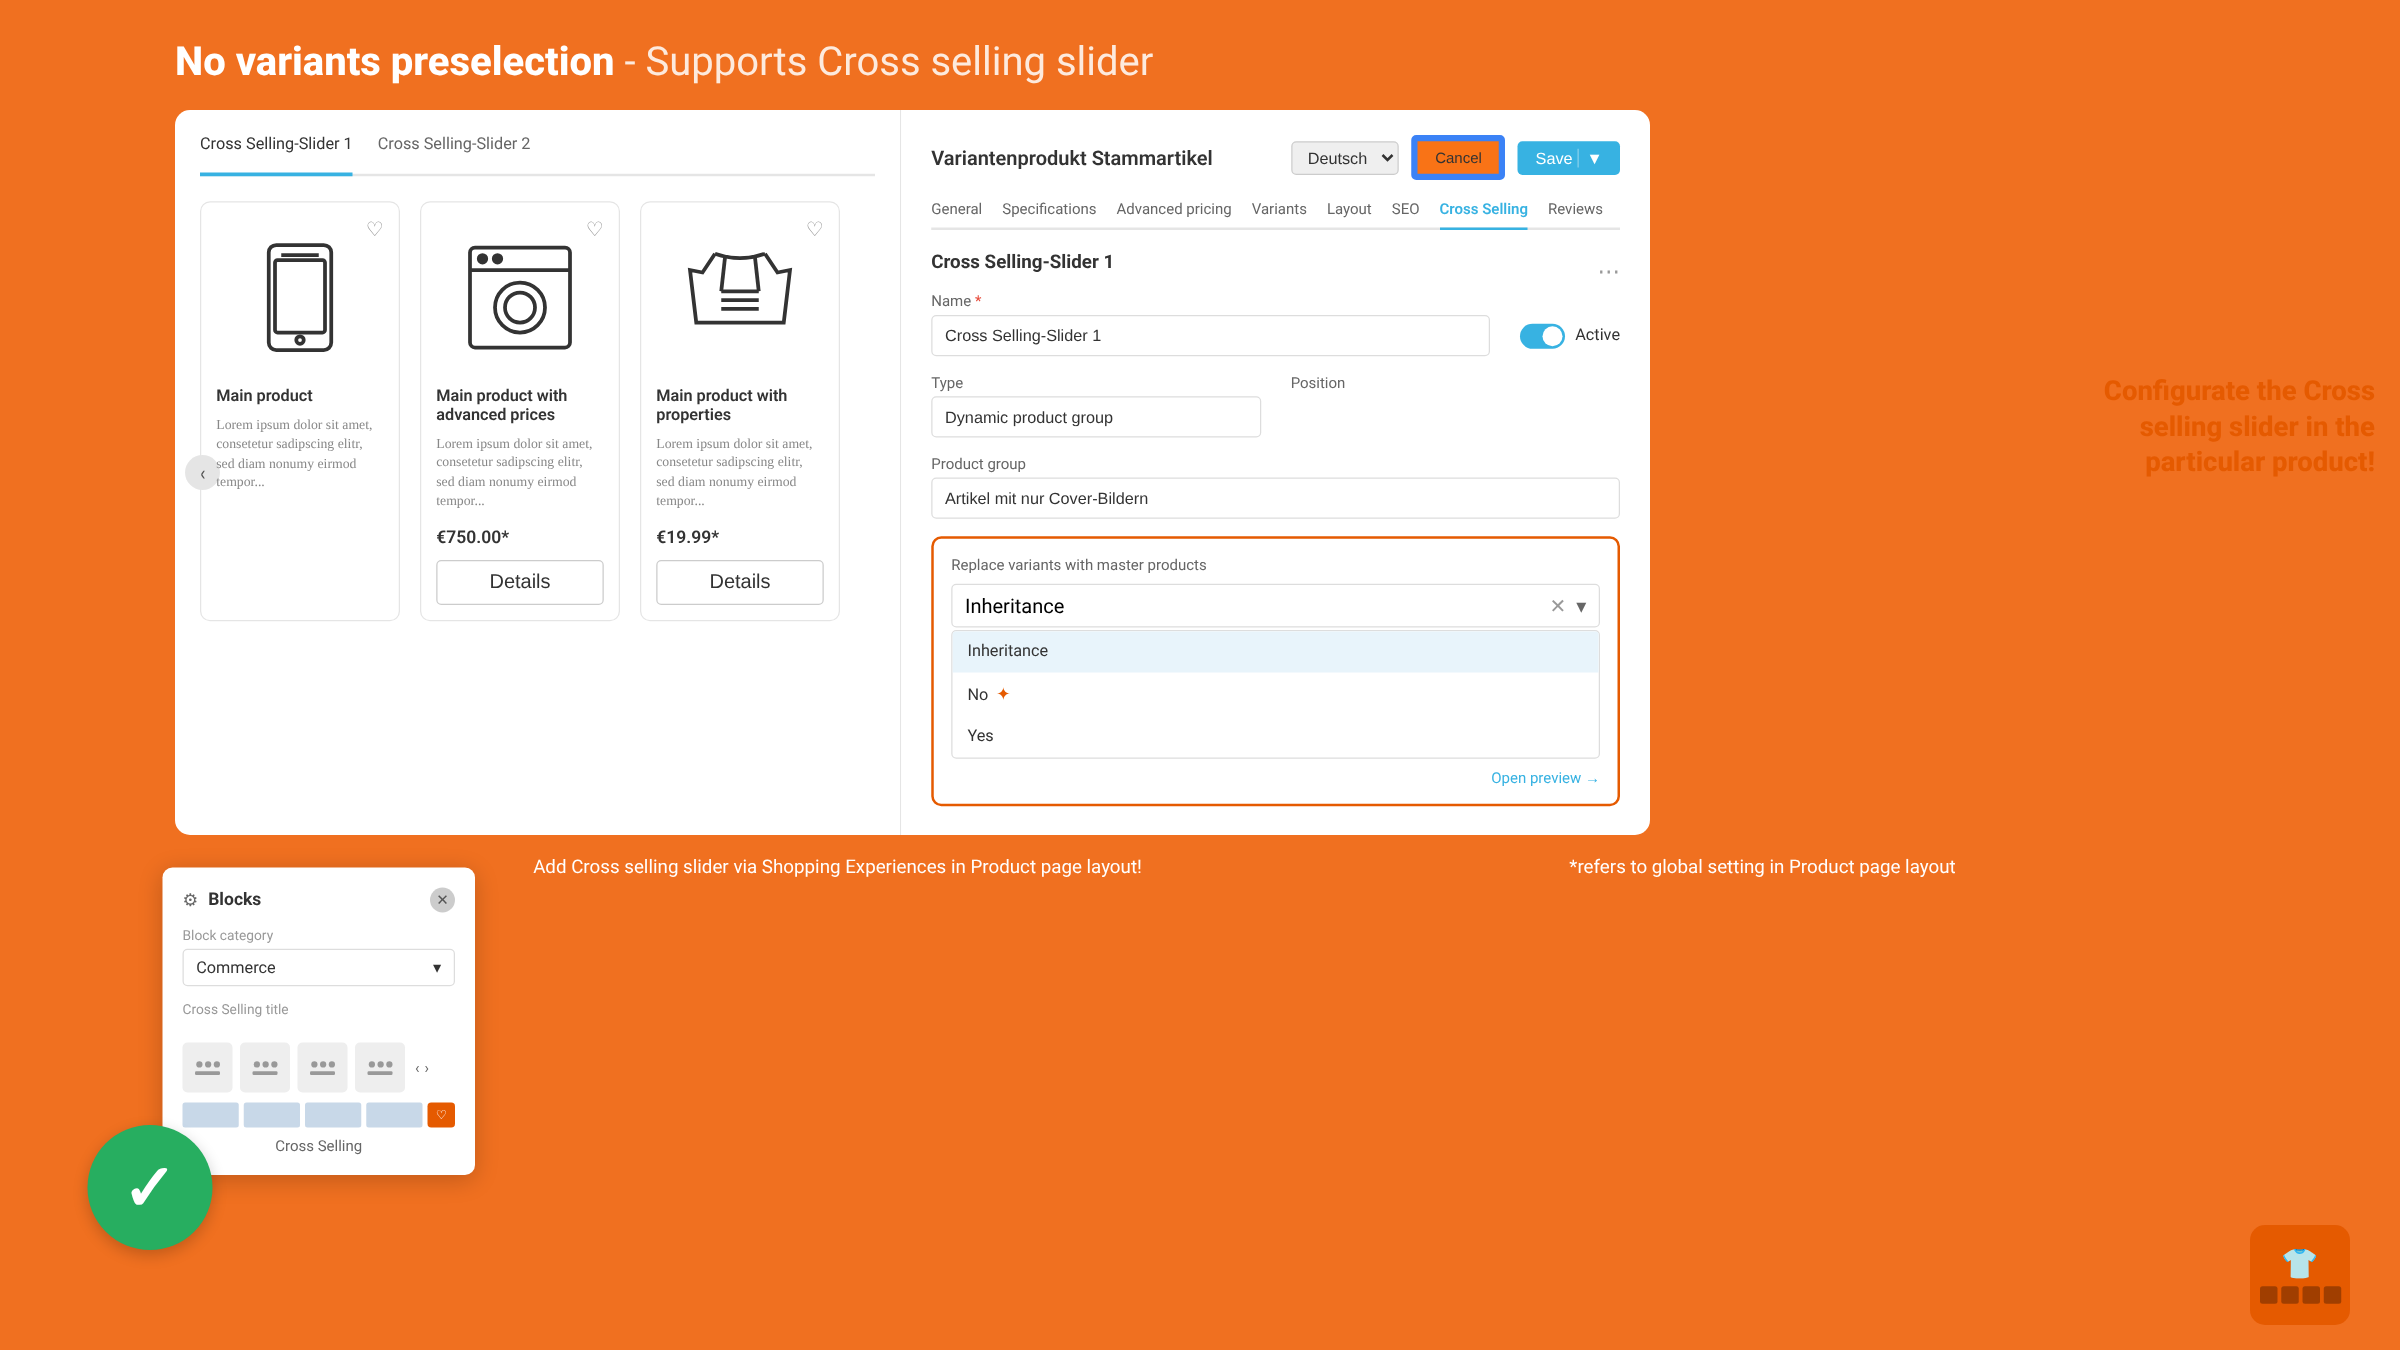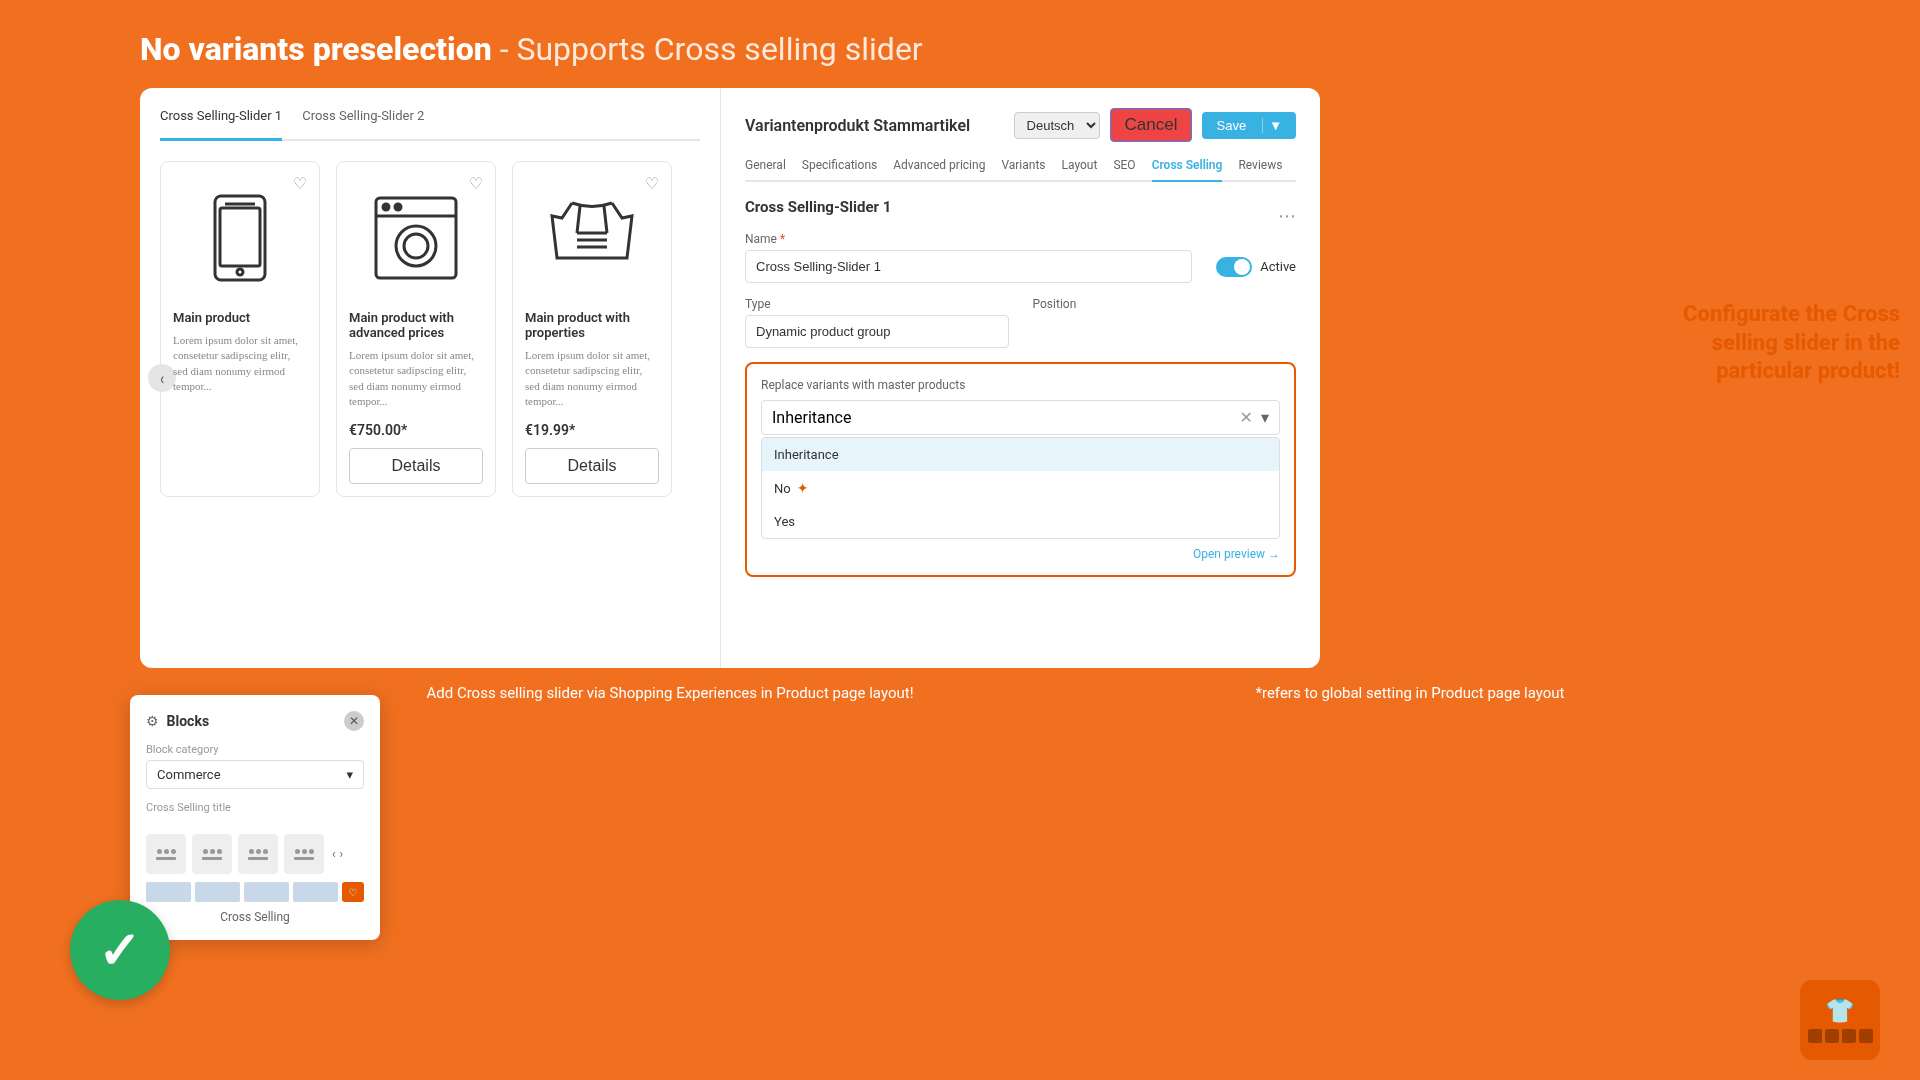--- a/index.html
+++ b/index.html
@@ -175,39 +175,39 @@
       align-items: center;
     }
     .lang-select {
       border: 1px solid #ccc;
       border-radius: 4px;
       padding: 4px 8px;
       font-size: 13px;
       color: #333;
     }
     .btn-cancel {
-      border: 1px solid #3b82f6;
-      background: #ef4444;
+      border: 5px solid #3b82f6;
+      background: #f97316;
       border-radius: 4px;
       padding: 6px 14px;
-      font-size: 17px;
+      font-size: 12px;
       cursor: pointer;
       color: #333;
     }
     .btn-save {
       background: #37b2e2;
       border: none;
       border-radius: 4px;
       padding: 6px 14px;
       font-size: 13px;
       cursor: pointer;
       color: white;
       display: flex;
       align-items: center;
-      gap: 16px;
+      gap: 4px;
     }
 
     .admin-tabs {
       display: flex;
       gap: 16px;
       border-bottom: 2px solid #e5e5e5;
       margin-bottom: 16px;
     }
     .admin-tab {
       font-size: 12px;
@@ -629,20 +629,24 @@
       <div class="field-row-inline">
         <div class="field-inline">
           <div class="field-label">Type</div>
           <input class="field-input" value="Dynamic product group" style="">
         </div>
         <div class="field-inline">
           <div class="field-label">Position</div>
         </div>
       </div>
 
+      <div class="field-row">
+        <div class="field-label">Product group</div>
+        <input class="field-input" value="Artikel mit nur Cover-Bildern" style="">
+      </div>
 
       <div class="replace-box">
         <div class="replace-box-label">Replace variants with master products</div>
 
         <div class="dropdown-wrapper">
           <div style="border:1px solid #ddd; border-radius:4px; padding:7px 10px; display:flex; align-items:center; justify-content:space-between; background:white;">
             <span>Inheritance</span>
             <div style="display:flex; align-items:center; gap:4px;">
               <span class="dropdown-clear">✕</span>
               <span class="dropdown-arrow">▾</span>

